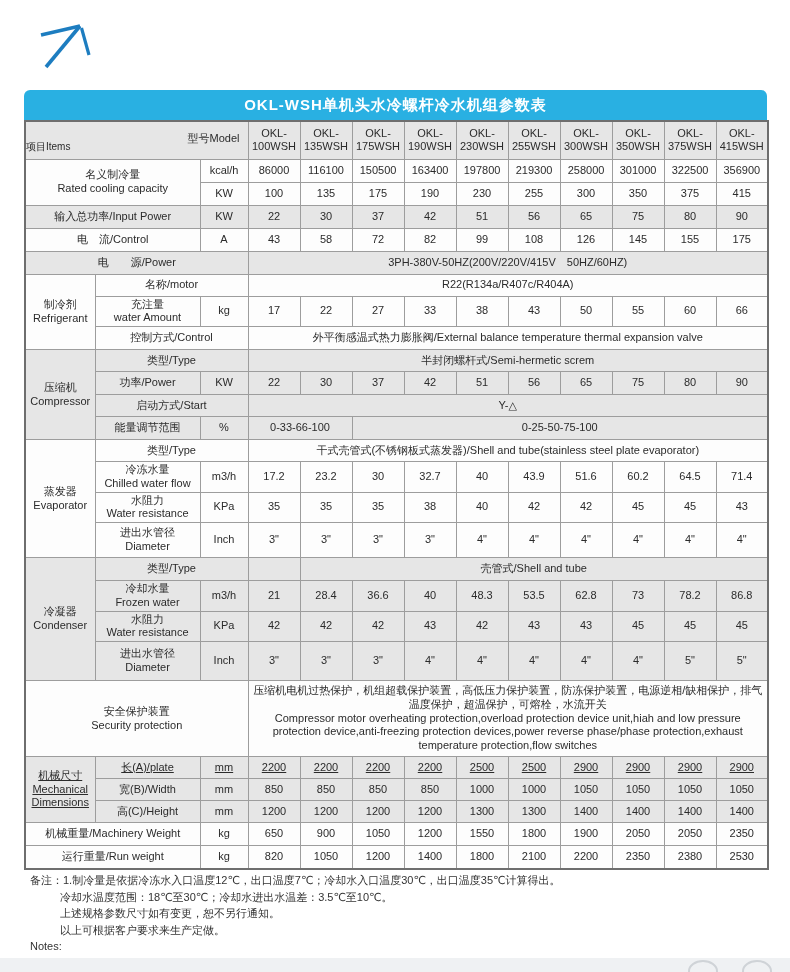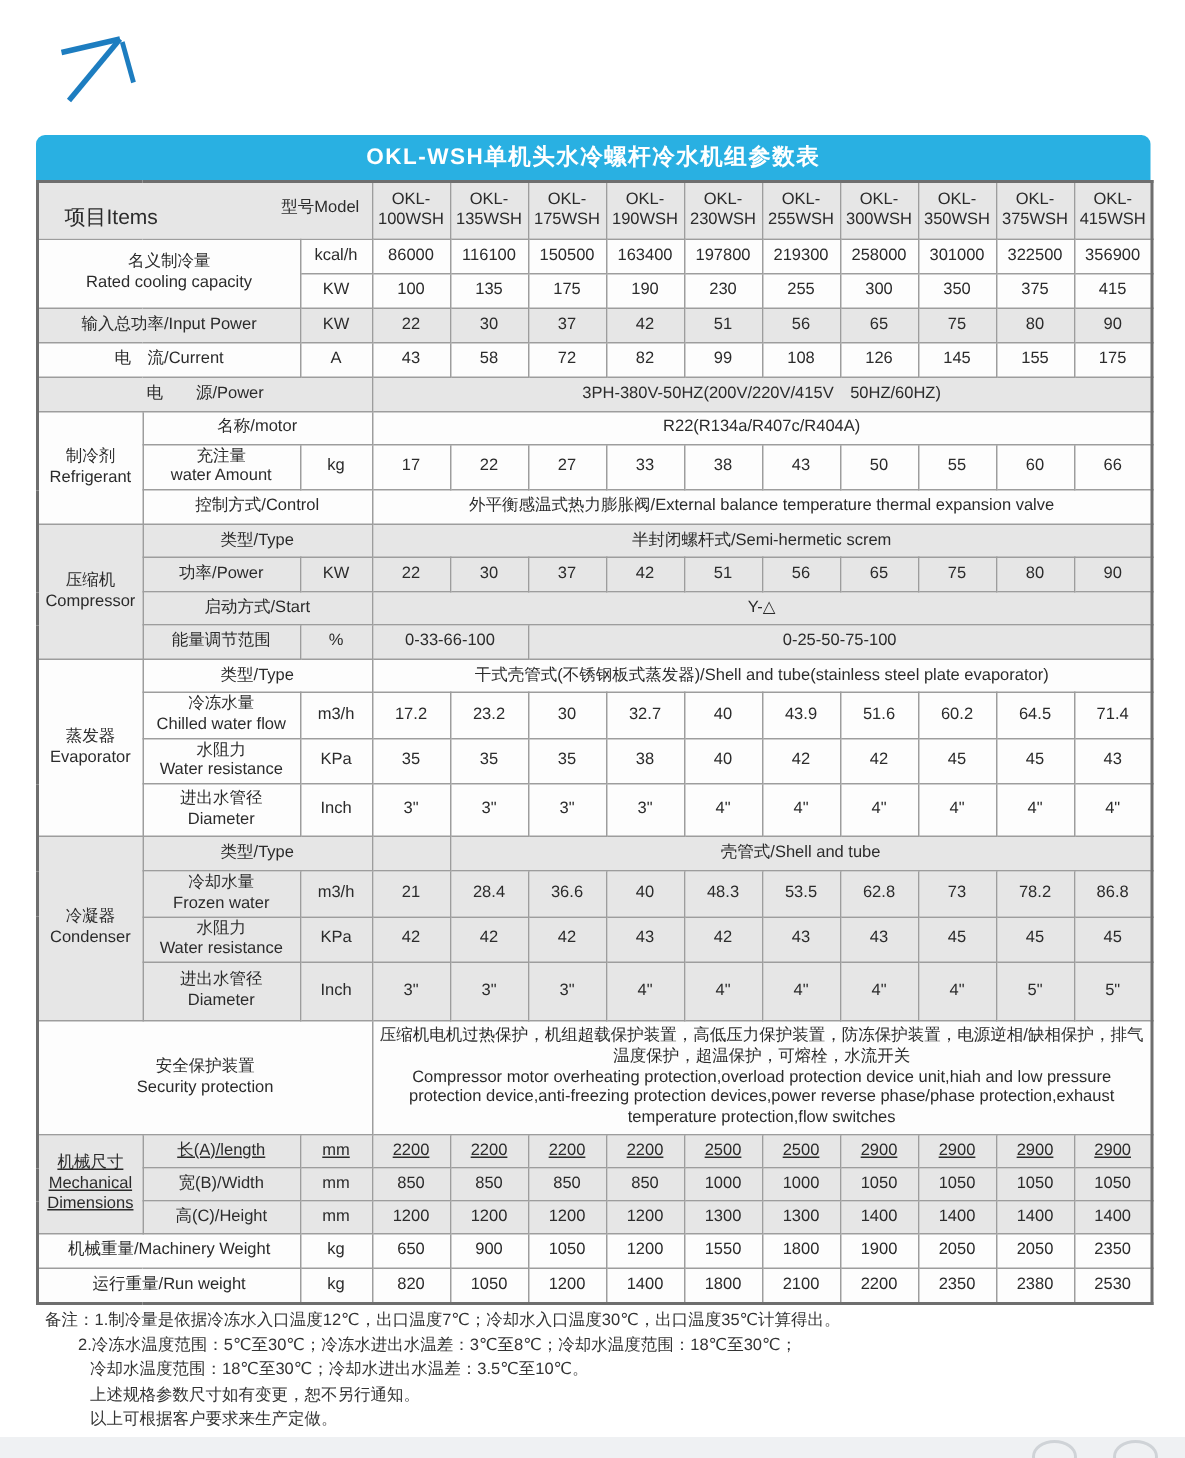--- a/index.html
+++ b/index.html
@@ -34,21 +34,21 @@
   td.val{font-size:11px;}
   td.group{font-size:11px;}
   td.span{font-size:11px;}
   td.secure{
     text-align:left;white-space:pre-wrap;font-size:10.6px;line-height:1.4;
     padding:3px 5px;vertical-align:middle;
   }
   td.corner{position:relative;padding:0;
     background-image:linear-gradient(to bottom right,transparent 49.4%,#9d9d9d 49.4%,#9d9d9d 50.6%,transparent 50.6%);
   }
-  td.corner .c-items{position:absolute;left:17px;bottom:5px;font-size:14px;}
+  td.corner .c-items{position:absolute;left:0;bottom:5px;font-size:10px;}
   td.corner .c-model{position:absolute;right:8px;top:10px;font-size:11px;}
   
   .notes{position:absolute;left:30px;top:872px;width:740px;font-size:11px;color:#333;line-height:1.5;}
   .notes div{white-space:nowrap;}
   .n-indent-0{padding-left:0;}
   .n-indent-1{padding-left:22px;}
   .n-indent-2{padding-left:30px;}
   
   .bottom-band{position:absolute;left:0;bottom:0;width:790px;height:14px;background:#eff1f3;}
   .stub{position:absolute;bottom:-10px;width:26px;height:18px;border:2px solid #cfd3d7;border-radius:50%;background:transparent;}
@@ -146,21 +146,21 @@
           <td class="val">37</td>
           <td class="val">42</td>
           <td class="val">51</td>
           <td class="val">56</td>
           <td class="val">65</td>
           <td class="val">75</td>
           <td class="val">80</td>
           <td class="val">90</td>
         </tr>
         <tr class="white" style="height: 23px;">
-          <td colspan="2" class="label">电　流/Current</td>
+          <td colspan="2" class="label">电　流/Control</td>
           <td class="unit">A</td>
           <td class="val">43</td>
           <td class="val">58</td>
           <td class="val">72</td>
           <td class="val">82</td>
           <td class="val">99</td>
           <td class="val">108</td>
           <td class="val">126</td>
           <td class="val">145</td>
           <td class="val">155</td>
@@ -331,21 +331,21 @@
         <tr class="white" style="height: 76px;">
           <td colspan="3" class="label">安全保护装置
 Security protection</td>
           <td colspan="10" class="secure">压缩机电机过热保护，机组超载保护装置，高低压力保护装置，防冻保护装置，电源逆相/缺相保护，排气温度保护，超温保护，可熔栓，水流开关
   Compressor motor overheating protection,overload protection device unit,hiah and low pressure protection device,anti-freezing protection devices,power reverse phase/phase protection,exhaust temperature protection,flow switches</td>
         </tr>
         <tr class="gray" style="height: 22px; text-decoration: underline;">
           <td rowspan="3" class="group">机械尺寸
 Mechanical
 Dimensions</td>
-          <td class="label">长(A)/length</td>
+          <td class="label">长(A)/plate</td>
           <td class="unit">mm</td>
           <td class="val">2200</td>
           <td class="val">2200</td>
           <td class="val">2200</td>
           <td class="val">2200</td>
           <td class="val">2500</td>
           <td class="val">2500</td>
           <td class="val">2900</td>
           <td class="val">2900</td>
           <td class="val">2900</td>
@@ -406,21 +406,20 @@
           <td class="val">2350</td>
           <td class="val">2380</td>
           <td class="val">2530</td>
         </tr>
       </tbody>
   </table>
 </div>
 
 <div class="notes">
     <div class="n-indent-0">备注：1.制冷量是依据冷冻水入口温度12℃，出口温度7℃；冷却水入口温度30℃，出口温度35℃计算得出。</div>
-    <div class="n-indent-1">2.冷冻水温度范围：5℃至30℃；冷冻水进出水温差：3℃至8℃；冷却水温度范围：18℃至30℃；</div>
     <div class="n-indent-2">冷却水温度范围：18℃至30℃；冷却水进出水温差：3.5℃至10℃。</div>
     <div class="n-indent-2">上述规格参数尺寸如有变更，恕不另行通知。</div>
     <div class="n-indent-2">以上可根据客户要求来生产定做。</div>
     <div class="n-indent-0">Notes:</div>
     <div class="n-indent-0">1. Rated cooling capacity is based on: the chilled water inlet and outlet temperature 12 ℃/ 7 ℃; cooling water inlet and outlet temperature 30 ℃/35 ℃.</div>
   </div>
 
 <div class="bottom-band">
   <div class="stub s1"></div>
   <div class="stub s2"></div>

